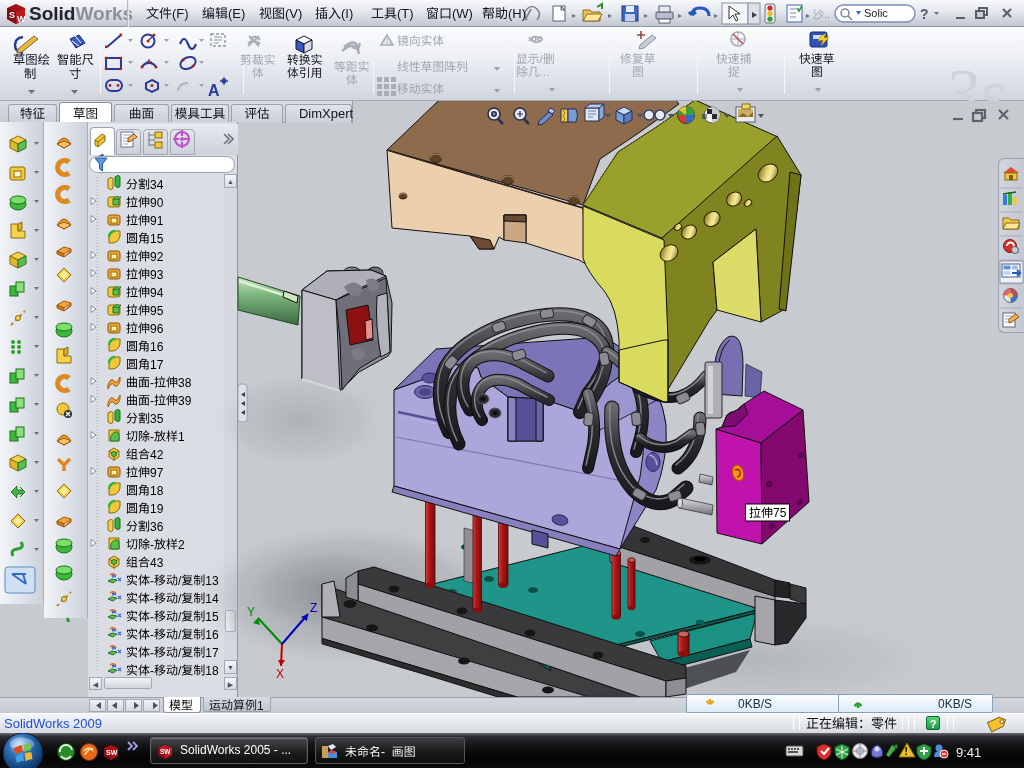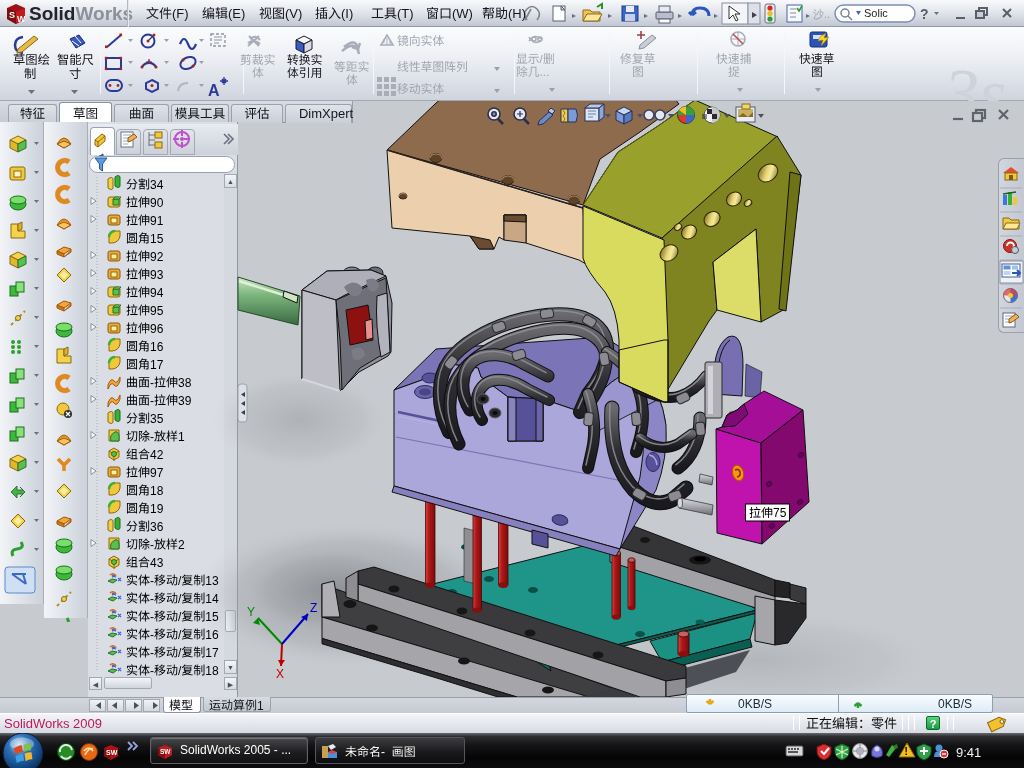--- a/index.html
+++ b/index.html
@@ -999,21 +999,21 @@
 <div style="position:absolute;left:203px;top:697px;width:68px;height:15px;background:linear-gradient(180deg,#d8dbe2,#c2c7d0);border:1px solid #9aa2b0;border-top:none;border-radius:0 0 3px 3px"></div>
 <div style="position:absolute;left:686px;top:694px;width:307px;height:19px;background:linear-gradient(180deg,#fbfdff,#dcebf6);border:1px solid #8aa0b4;border-radius:2px"></div>
 <div style="position:absolute;left:838px;top:694px;width:1px;height:19px;background:#8aa0b4"></div>
 <svg style="position:absolute;left:686px;top:694px" width="307" height="19" viewBox="0 0 307 19">
 <path d="M24,5 v5 m0,0 l-3.5,-3 m3.5,3 l3.5,-3" stroke="#e8a818" stroke-width="2.5" fill="none"></path>
 <path d="M172,14 v-5 m0,0 l-3.5,3 m3.5,-3 l3.5,3" stroke="#30a030" stroke-width="2.5" fill="none"></path>
 <text x="52" y="14" font-family="Liberation Sans" font-size="12" fill="#1a2a3a">0KB/S</text>
 <text x="252" y="14" font-family="Liberation Sans" font-size="12" fill="#1a2a3a">0KB/S</text>
 </svg>
 <div style="position:absolute;left:0;top:713px;width:1024px;height:20px;background:linear-gradient(180deg,#f4f5f8,#d6dae2);border-top:1px solid #fff"></div>
-<div style="position:absolute;left:4px;top:716px;font:13px 'Liberation Sans';color:#be185d">SolidWorks 2009</div>
+<div style="position:absolute;left:4px;top:716px;font:13px 'Liberation Sans';color:#1d4ed8">SolidWorks 2009</div>
 <div style="position:absolute;left:793px;top:716px;width:1px;height:14px;background:#9aa0ac;border-right:1px solid #fff"></div>
 <div style="position:absolute;left:799px;top:716px;width:1px;height:14px;background:#9aa0ac;border-right:1px solid #fff"></div>
 <div style="position:absolute;left:902px;top:716px;width:1px;height:14px;background:#9aa0ac;border-right:1px solid #fff"></div>
 <div style="position:absolute;left:908px;top:716px;width:1px;height:14px;background:#9aa0ac;border-right:1px solid #fff"></div>
 <div style="position:absolute;left:914px;top:716px;width:1px;height:14px;background:#9aa0ac;border-right:1px solid #fff"></div>
 <div style="position:absolute;left:947px;top:716px;width:1px;height:14px;background:#9aa0ac;border-right:1px solid #fff"></div>
 <div style="position:absolute;left:953px;top:716px;width:1px;height:14px;background:#9aa0ac;border-right:1px solid #fff"></div>
 <div style="position:absolute;left:926px;top:716px;width:14px;height:14px;background:linear-gradient(180deg,#5fd080,#1a9a40);border:1px solid #0a6a28;border-radius:2px;font:bold 11px 'Liberation Sans';color:#fff;text-align:center;line-height:14px">?</div>
 <svg style="position:absolute;left:985px;top:714px" width="24" height="19" viewBox="0 0 24 19">
     <path d="M3,12 l9,-9 h7 v7 l-9,9z" fill="#f4c030" stroke="#8a6a10" transform="rotate(20 12 9)"></path>

